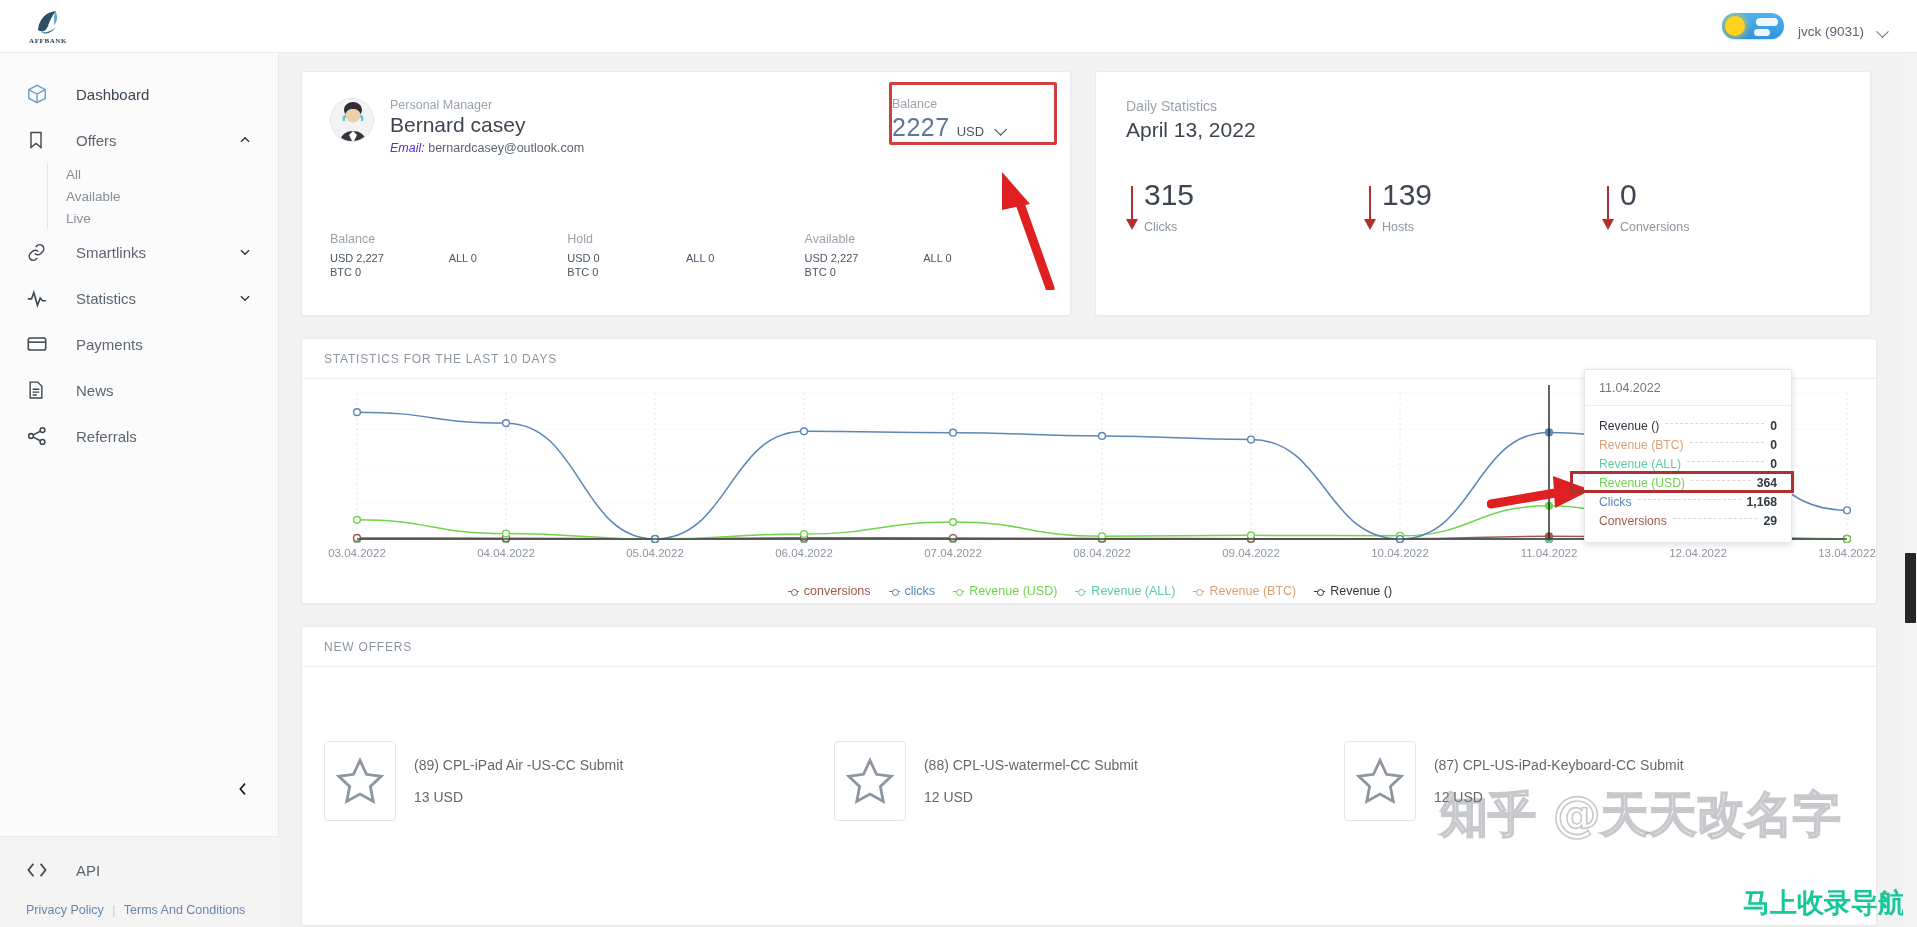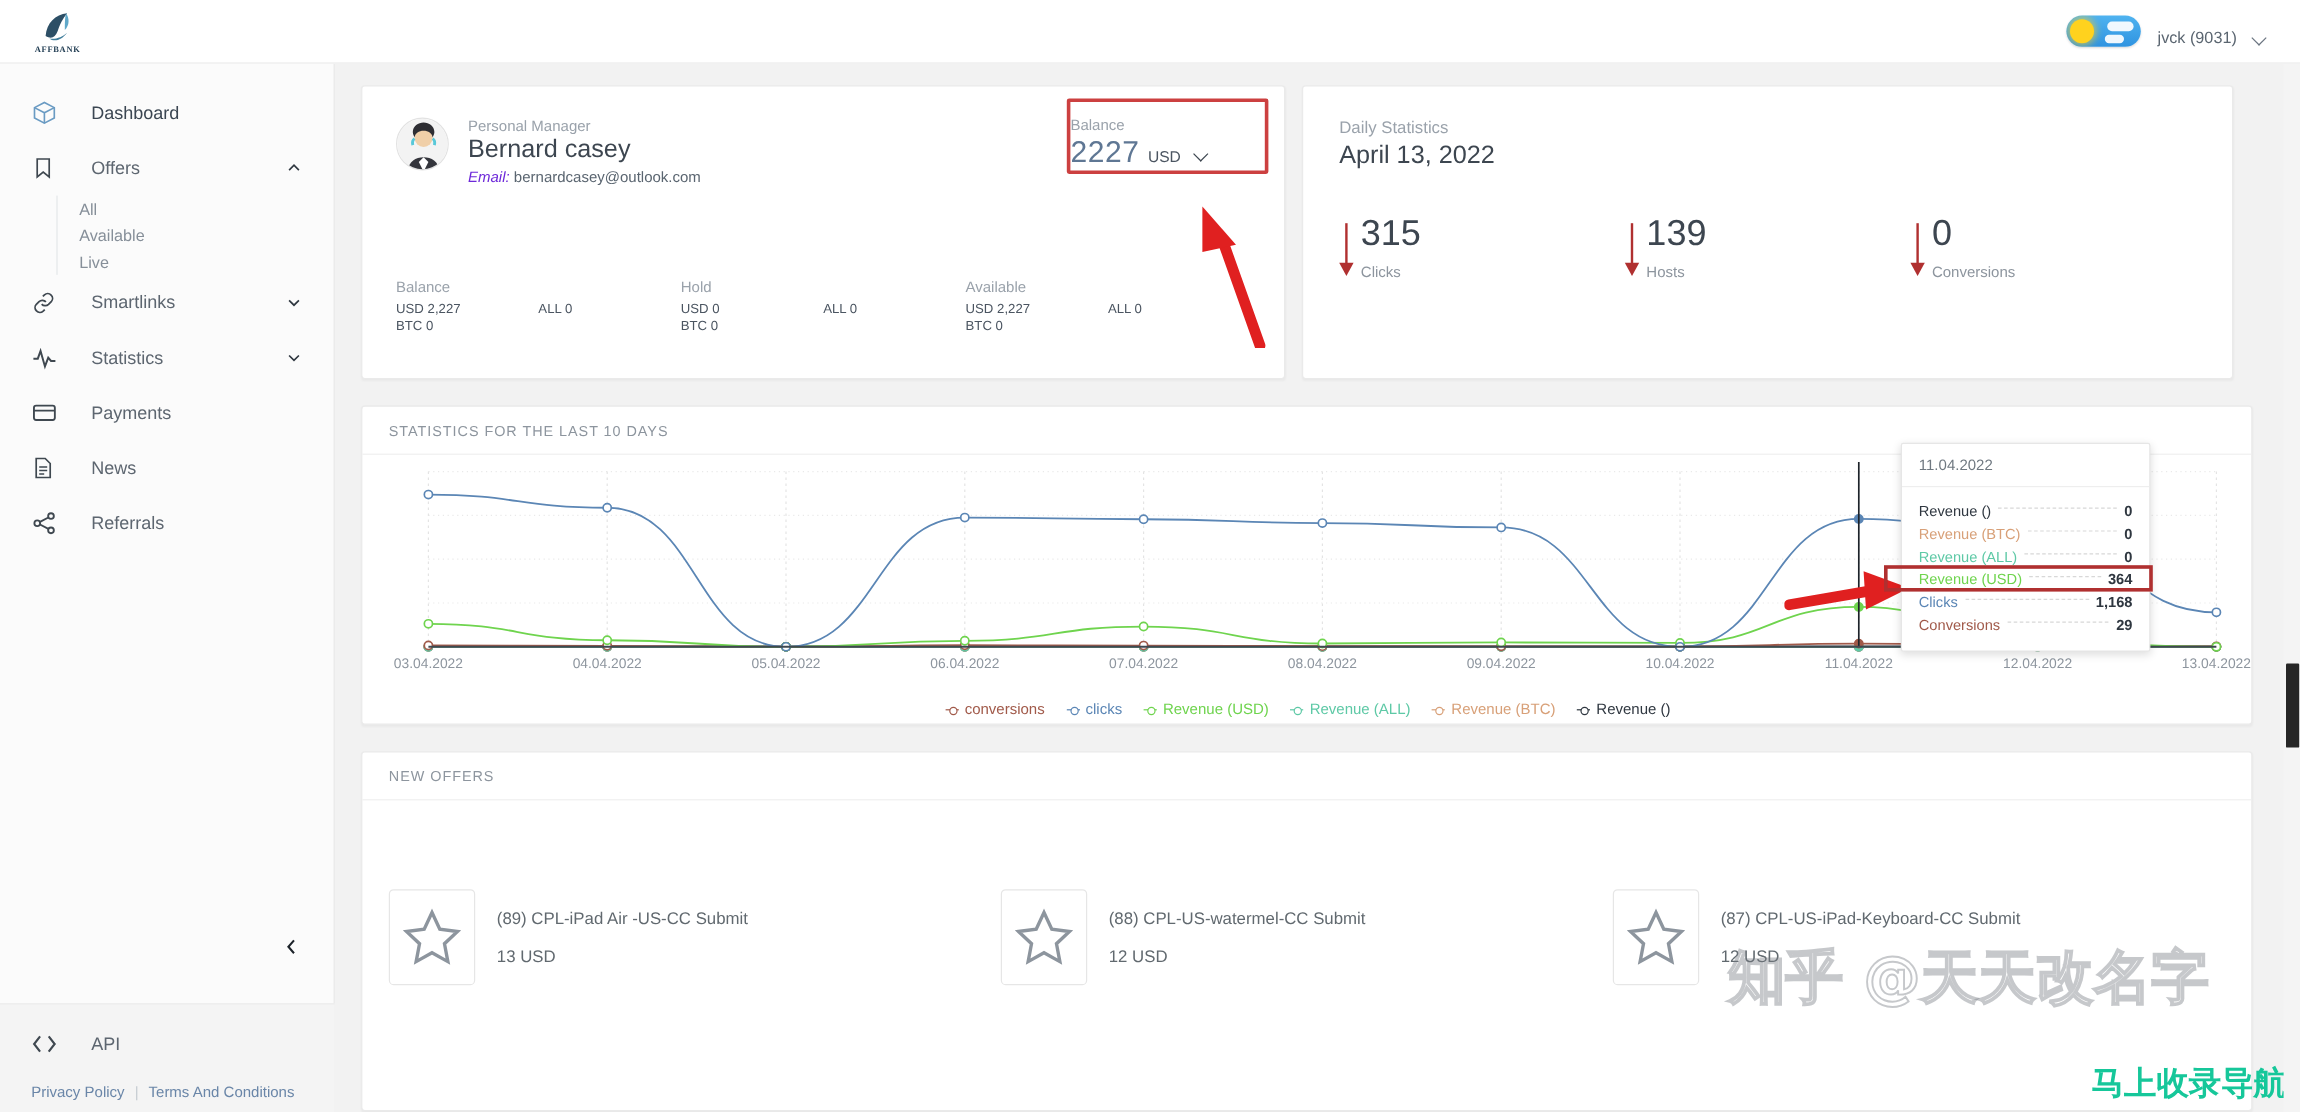--- a/index.html
+++ b/index.html
@@ -76,21 +76,21 @@
     position:absolute; left:0; bottom:0; width:279px;
     background:#f4f4f4; padding:10px 0 10px 0; border-top:1px solid #ececec;
   }
   .foot-links { padding:10px 0 0 26px; font-size:12.5px; }
   .foot-links a { color:#6a86a8; text-decoration:none; cursor:pointer; }
   .foot-sep { color:#c6ccd2; margin:0 5px; }
 
   
   .main { position:absolute; top:53px; left:279px; width:1638px; height:874px;
           overflow:hidden; background:#f2f2f2; padding:18px 22px 0 22px; }
-  .row { display:flex; gap:14px; }
+  .row { display:flex; gap:24px; }
   .card { background:#ffffff; border:1px solid #eaeaea; border-radius:3px;
           box-shadow:0 1px 2px rgba(0,0,0,.04); }
 
   
   .card-manager { width:770px; height:245px; padding:26px 28px 0 28px;
                   position:relative; }
   .mgr-head { display:flex; align-items:flex-start; }
   .avatar {
     width:44px; height:44px; border-radius:50%; overflow:hidden;
     border:1px solid #e2e2e2; flex:0 0 44px; position:relative;

